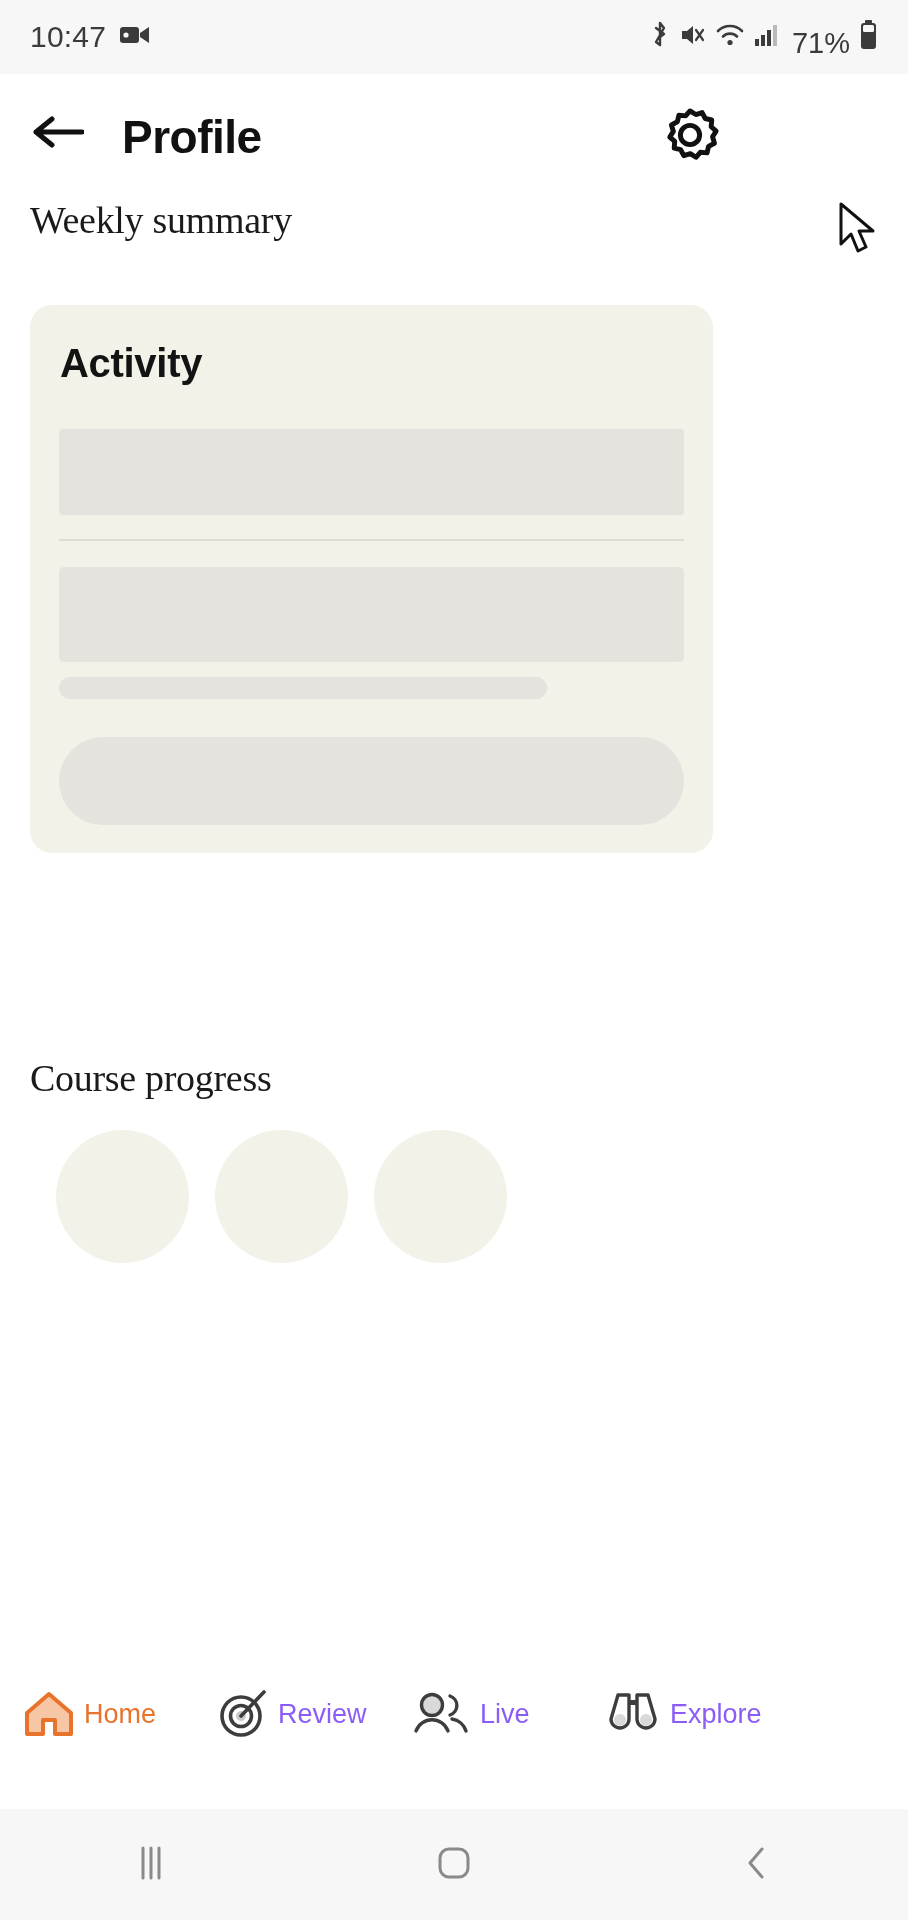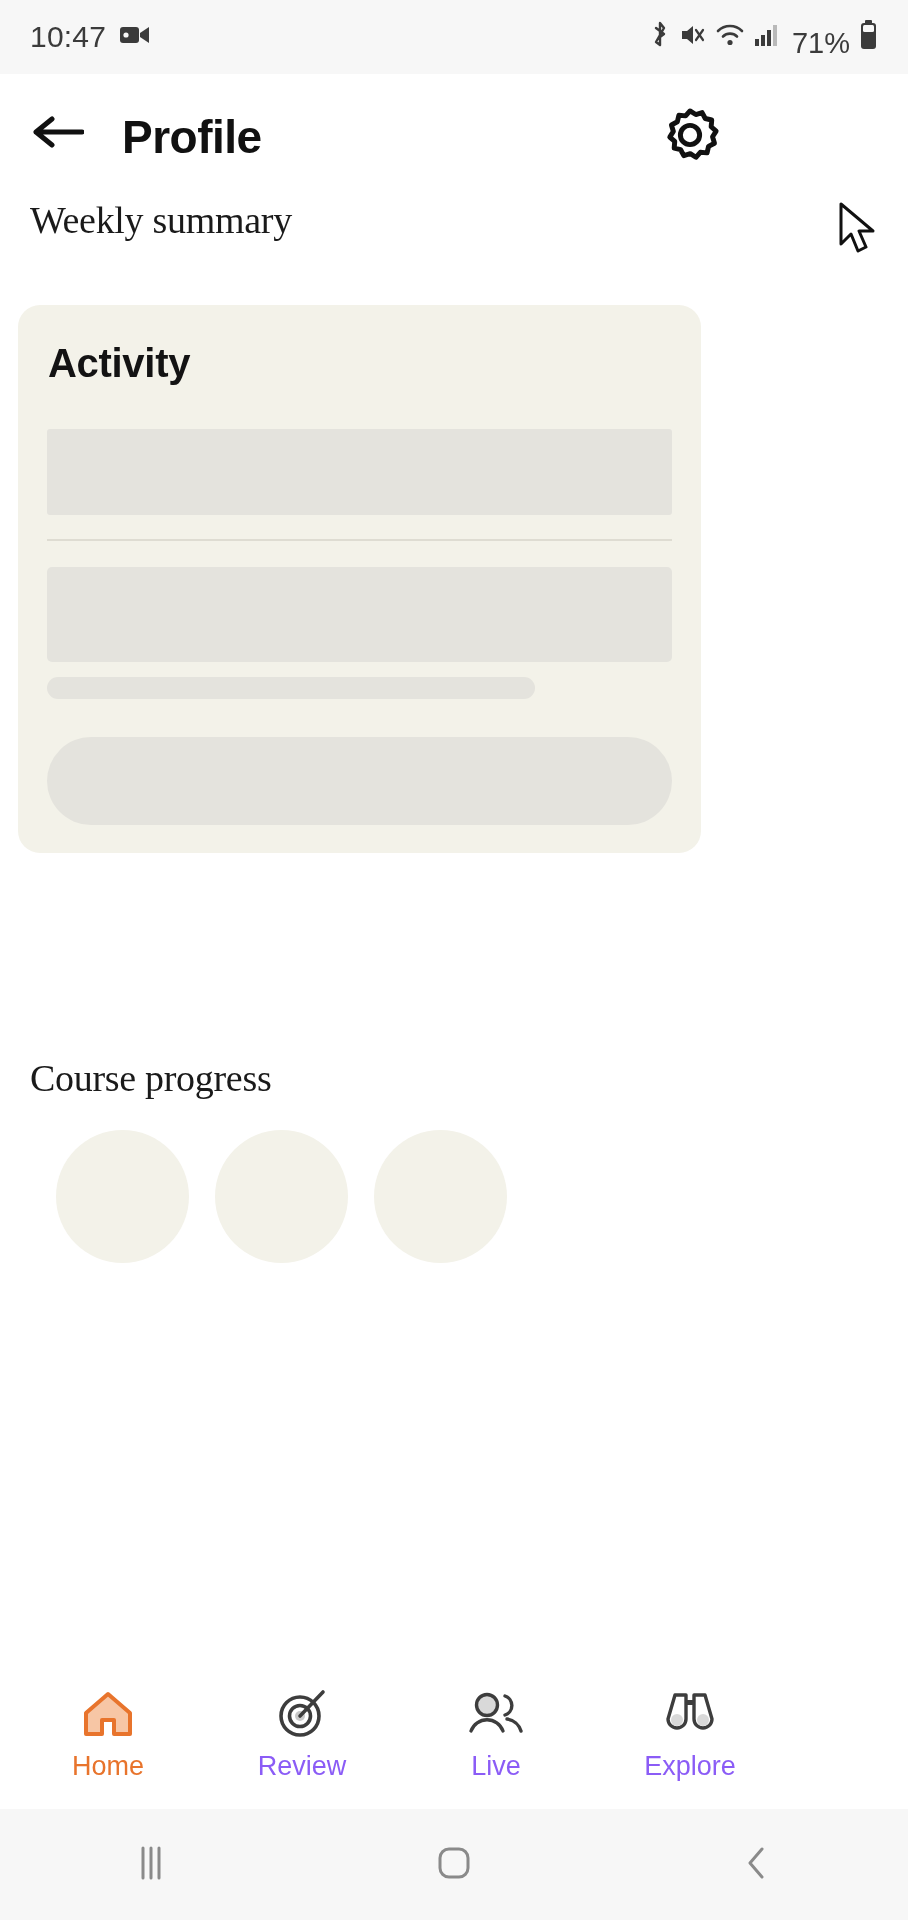--- a/index.html
+++ b/index.html
@@ -42,21 +42,21 @@
   .h-serif{
     position:absolute; left:30px;
     font-family:"Liberation Serif", serif;
     font-size:38px; color:#1a1a1a; font-weight:normal; letter-spacing:-0.3px;
   }
   #h-weekly{ top:198px; }
   #h-course{ top:1056px; }
 
   
   .card{
-    position:absolute; left:18px; top:305px;
+    position:absolute; left:30px; top:305px;
     width:683px; height:548px;
     background:#f3f2e9; border-radius:22px;
   }
   .card-title{
     position:absolute; left:30px; top:36px;
     font-size:40px; font-weight:bold; color:#131313; letter-spacing:-0.3px;
   }
   .sk{ position:absolute; background:#e4e3dd; }
   .sk-1{ left:29px; top:124px; width:625px; height:86px; border-radius:3px; }
   .sk-div{ left:29px; top:234px; width:625px; height:2px; background:#dedcd2; }
@@ -69,21 +69,21 @@
   .circle{ width:133px; height:133px; border-radius:50%; background:#f3f2e9; }
 
   
   .tabbar{
     position:absolute; left:0; top:1664px; width:908px; height:145px;
     background:#fff; display:flex; align-items:flex-start;
     border-top:1px solid rgba(0,0,0,0.0);
   }
   .tab{
     width:172px; margin-left:22px;
-    display:flex; flex-direction:column; align-items:center; gap:8px;
+    display:flex; flex-direction:row; align-items:center; gap:8px;
     padding-top:20px;
   }
   .tab:first-child{ margin-left:22px; }
   .tab-label{ font-size:27px; color:#8b5cf6; }
   .tab.active .tab-label{ color:#e8742c; }
   .tab-icon{ height:58px; display:flex; align-items:center; justify-content:center; }
 
   
   .navbar{
     position:absolute; left:0; top:1809px; width:908px; height:111px;

